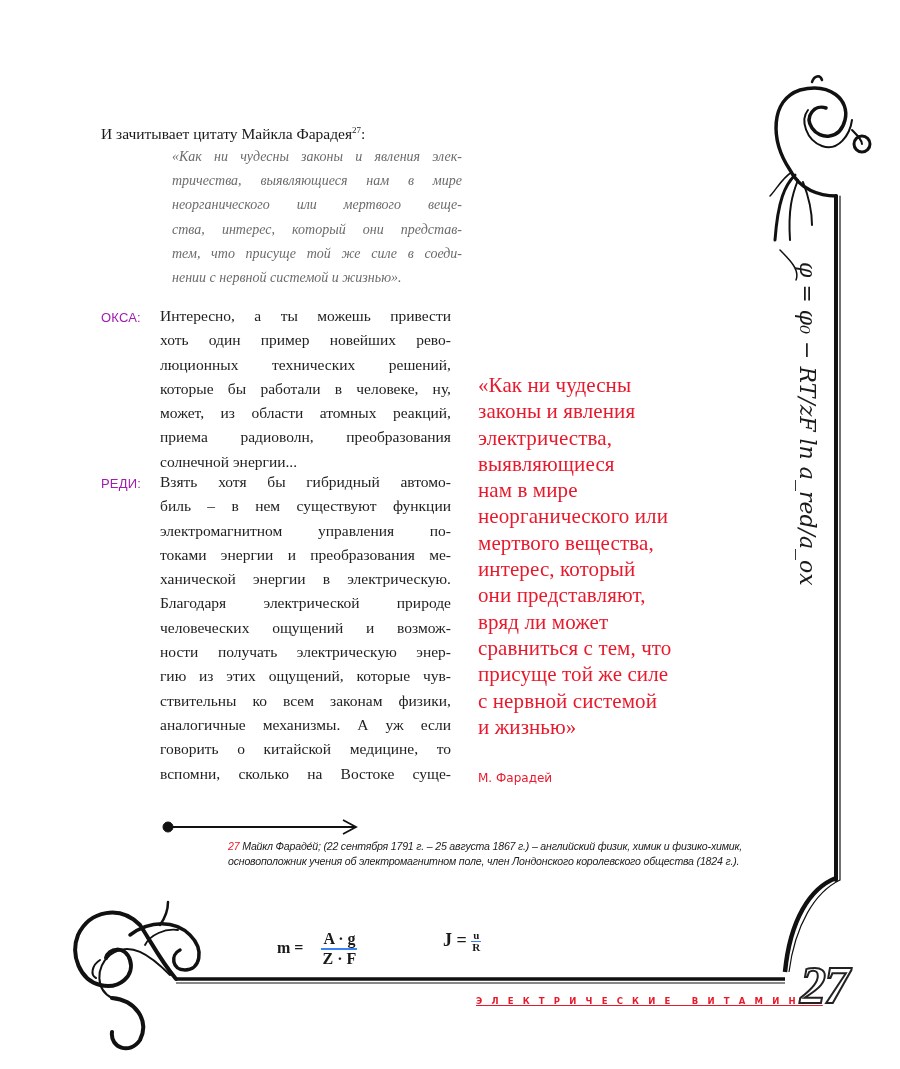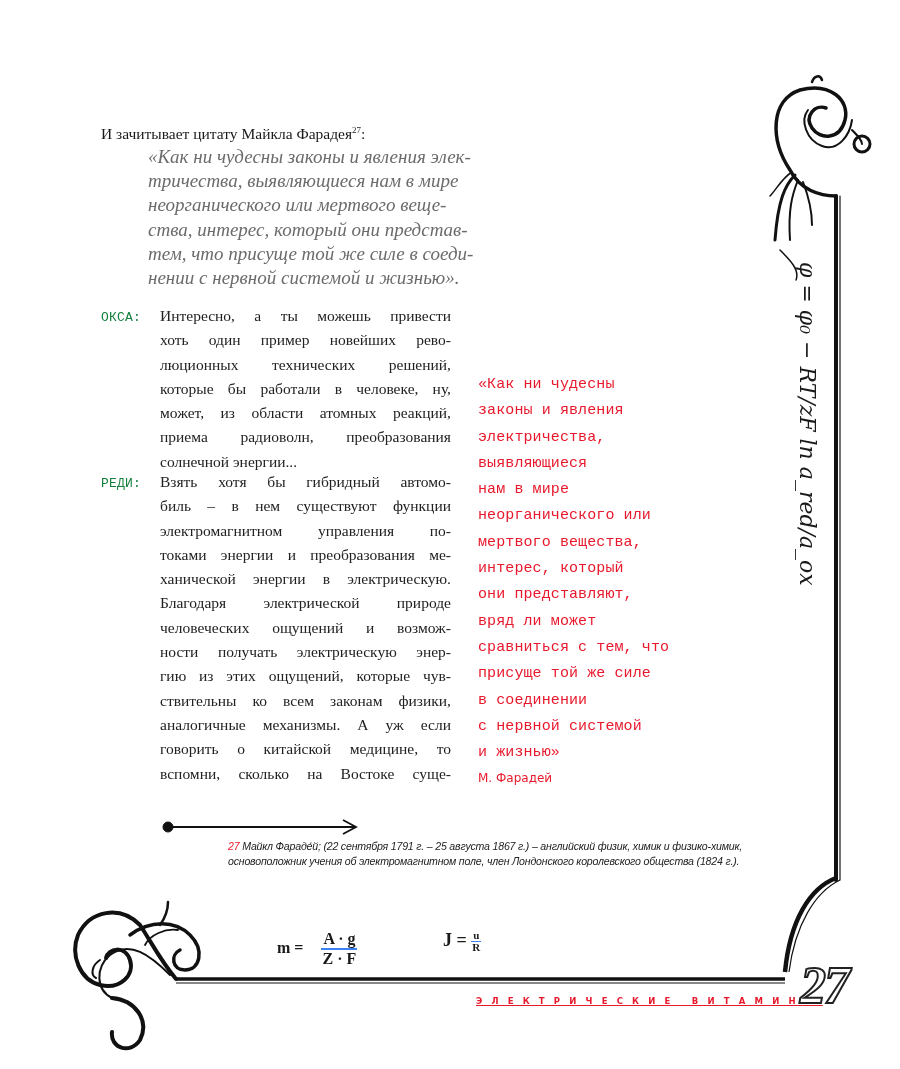--- a/index.html
+++ b/index.html
@@ -9,44 +9,44 @@
     .serif { font-family: "Liberation Serif", "DejaVu Serif", serif; }
 
     
     .intro {
       position: absolute; left: 101px; top: 118px;
       font-size: 15.5px; color: #1a1a1a; line-height: 24px; white-space: nowrap;
     }
     .intro sup { font-size: 9px; vertical-align: 6px; }
 
     .quote-inline {
-      position: absolute; left: 148px; top: 145px; width: 290px;
-      font-style: italic; font-size: 19px; line-height: 24.2px; color: #6b6b6b;
+      position: absolute; left: 172px; top: 145px; width: 290px;
+      font-style: italic; font-size: 14px; line-height: 24.2px; color: #6b6b6b;
       text-align: justify;
     }
     .quote-inline .line { display: block; text-align: justify; text-align-last: justify; height: 24.2px; white-space: nowrap; }
     .quote-inline .line.last { text-align-last: left; }
 
     .speaker {
       position: absolute; left: 101px;
-      font-family: Liberation Mono, monospace;
-      font-size: 13px; color: #15803d; letter-spacing: 0.2px;
+      font-family: Liberation Sans, sans-serif;
+      font-size: 13px; color: #a21caf; letter-spacing: 0.2px;
     }
     .speech {
       position: absolute; left: 160px; width: 291px;
       font-size: 15.5px; line-height: 24.3px; color: #222;
     }
     .speech .line { display: block; text-align: justify; text-align-last: justify; height: 24.3px; white-space: nowrap; }
     .speech .line.last { text-align-last: left; }
 
     
     .pull {
       position: absolute; left: 478px; top: 372px; width: 300px;
-      font-family: Liberation Mono, monospace;
-      color: #e8192c; font-size: 15px; line-height: 26.3px; letter-spacing: 0.1px;
+      font-family: Liberation Serif, serif;
+      color: #e8192c; font-size: 21px; line-height: 26.3px; letter-spacing: 0.1px;
     }
     .pull .line { display: block; white-space: nowrap; }
     .pull-author {
       position: absolute; left: 478px; top: 771px;
       font-family: "DejaVu Sans", "Liberation Sans", sans-serif;
       color: #e8192c; font-size: 12px;
     }
 
     
     .footnote {
@@ -183,21 +183,20 @@
     <span class="line">электричества,</span>
     <span class="line">выявляющиеся</span>
     <span class="line">нам в мире</span>
     <span class="line">неорганического или</span>
     <span class="line">мертвого вещества,</span>
     <span class="line">интерес, который</span>
     <span class="line">они представляют,</span>
     <span class="line">вряд ли может</span>
     <span class="line">сравниться с тем, что</span>
     <span class="line">присуще той же силе</span>
-    <span class="line">в соединении</span>
     <span class="line">с нервной системой</span>
     <span class="line">и жизнью»</span>
   </div>
   <div class="pull-author">М. Фарадей</div>
 
   <div class="vertical-formula">φ = φ₀ − RT/zF ln a_red/a_ox</div>
 
   <div class="footnote">
     <span class="line"><span class="num">27</span><span> Майкл Фараде́й; (22 сентября 1791 г. – 25 августа 1867 г.) – английский физик, химик и физико-химик,</span></span>
     <span class="line">основоположник учения об электромагнитном поле, член Лондонского королевского общества (1824 г.).</span>

